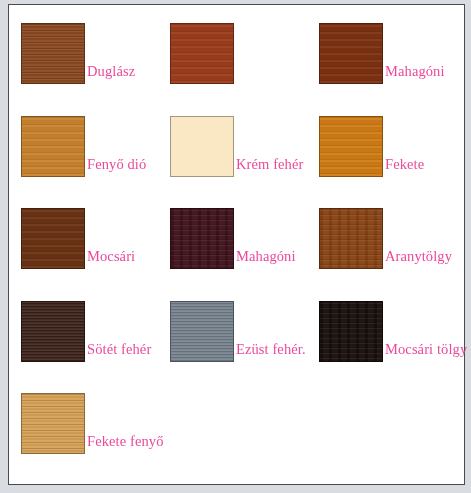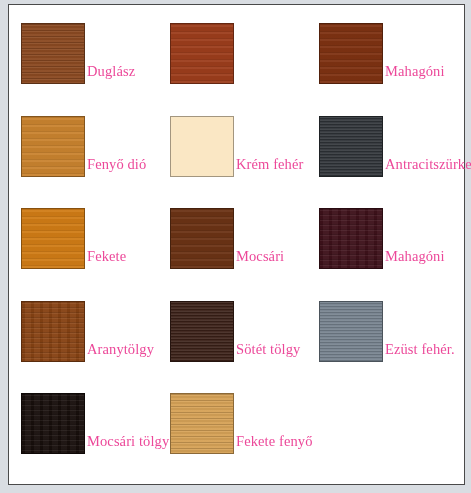--- a/index.html
+++ b/index.html
@@ -160,42 +160,38 @@
         </div>
         <div class="swatch-cell">
           <div class="swatch-chip grain-soft" style="background: rgb(201, 131, 47);"></div>
           <div class="swatch-label">Fenyő dió</div>
         </div>
         <div class="swatch-cell">
           <div class="swatch-chip grain-none" style="background: rgb(250, 231, 196);"></div>
           <div class="swatch-label">Krém fehér</div>
         </div>
         <div class="swatch-cell">
-          <div class="swatch-chip grain-fine" style="background: rgb(47, 51, 56);"></div>
-          <div class="swatch-label">Antracitszürke</div>
-        </div>
-        <div class="swatch-cell">
           <div class="swatch-chip grain-soft" style="background: rgb(208, 124, 22);"></div>
           <div class="swatch-label">Fekete</div>
         </div>
         <div class="swatch-cell">
           <div class="swatch-chip grain-soft" style="background: rgb(107, 51, 21);"></div>
           <div class="swatch-label">Mocsári</div>
         </div>
         <div class="swatch-cell">
           <div class="swatch-chip grain-mottled" style="background: rgb(64, 18, 27);"></div>
           <div class="swatch-label">Mahagóni</div>
         </div>
         <div class="swatch-cell">
           <div class="swatch-chip grain-mottled" style="background: rgb(138, 68, 20);"></div>
           <div class="swatch-label">Aranytölgy</div>
         </div>
         <div class="swatch-cell">
           <div class="swatch-chip grain-fine" style="background: rgb(58, 32, 23);"></div>
-          <div class="swatch-label">Sötét tölgy</div>
+          <div class="swatch-label">Sötét fehér</div>
         </div>
         <div class="swatch-cell">
           <div class="swatch-chip grain-fine" style="background: rgb(116, 128, 140);"></div>
           <div class="swatch-label">Ezüst fehér.</div>
         </div>
         <div class="swatch-cell">
           <div class="swatch-chip grain-mottled" style="background: rgb(24, 15, 12);"></div>
           <div class="swatch-label">Mocsári tölgy</div>
         </div>
         <div class="swatch-cell">

